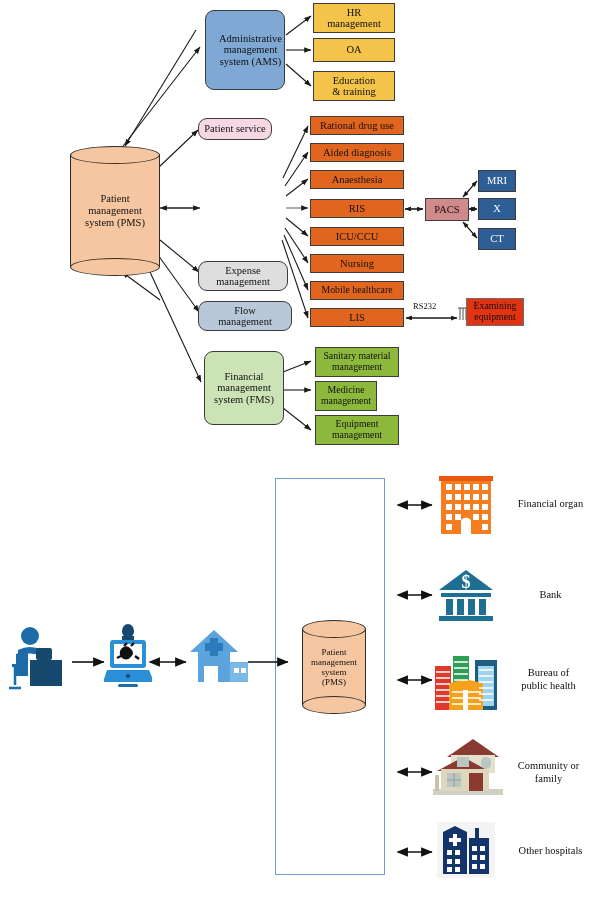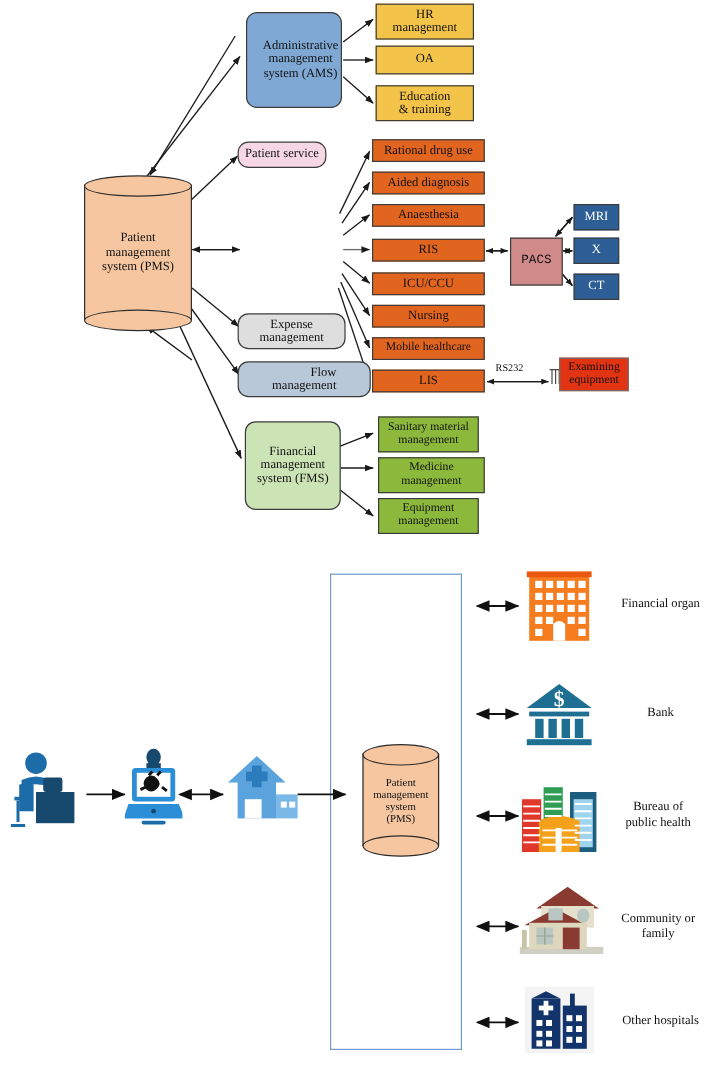--- a/index.html
+++ b/index.html
@@ -158,21 +158,21 @@
 </div>
 
 
 <div class="node b-grey t11" style="left:198px;top:261px;width:90px;height:30px;">
   <span>
     <i style="font-style:normal;display:block">Expense</i>
     <i style="font-style:normal;display:block">management</i>
   </span>
 </div>
 
-<div class="node b-slate t11" style="left:198px;top:301px;width:111px;height:30px;text-align:right;">
+<div class="node b-slate t11" style="left:198px;top:301px;width:94px;height:30px;">
   <span>
     <i style="font-style:normal;display:block">Flow</i>
     <i style="font-style:normal;display:block">management</i>
   </span>
 </div>
 
 <div class="node b-mint t11" style="left:204px;top:351px;width:80px;height:74px;">
   <span>
     <i style="font-style:normal;display:block">Financial</i>
     <i style="font-style:normal;display:block">management</i>
@@ -220,34 +220,34 @@
 <div class="node b-orange t11" style="left:310px;top:308px;width:94px;height:19px;">
   <span>LIS</span>
 </div>
 
 <div class="node b-green t10" style="left:315px;top:347px;width:84px;height:30px;">
   <span>
     <i style="font-style:normal;display:block">Sanitary material</i>
     <i style="font-style:normal;display:block">management</i>
   </span>
 </div>
-<div class="node b-green t10" style="left:315px;top:381px;width:89px;height:30px;">
+<div class="node b-green t10" style="left:315px;top:381px;width:62px;height:30px;">
   <span>
     <i style="font-style:normal;display:block">Medicine</i>
     <i style="font-style:normal;display:block">management</i>
   </span>
 </div>
 <div class="node b-green t10" style="left:315px;top:415px;width:84px;height:30px;">
   <span>
     <i style="font-style:normal;display:block">Equipment</i>
     <i style="font-style:normal;display:block">management</i>
   </span>
 </div>
 
-<div class="node b-rose t11" style="left:425px;top:198px;width:44px;height:40px;font-family:Liberation Mono, monospace;">
+<div class="node b-rose t11" style="left:425px;top:198px;width:44px;height:23px;">
   <span>PACS</span>
 </div>
 <div class="node b-navy t11" style="left:478px;top:170px;width:38px;height:22px;">
   <span>MRI</span>
 </div>
 <div class="node b-navy t11" style="left:478px;top:198px;width:38px;height:22px;">
   <span>X</span>
 </div>
 <div class="node b-navy t11" style="left:478px;top:228px;width:38px;height:22px;">
   <span>CT</span>

